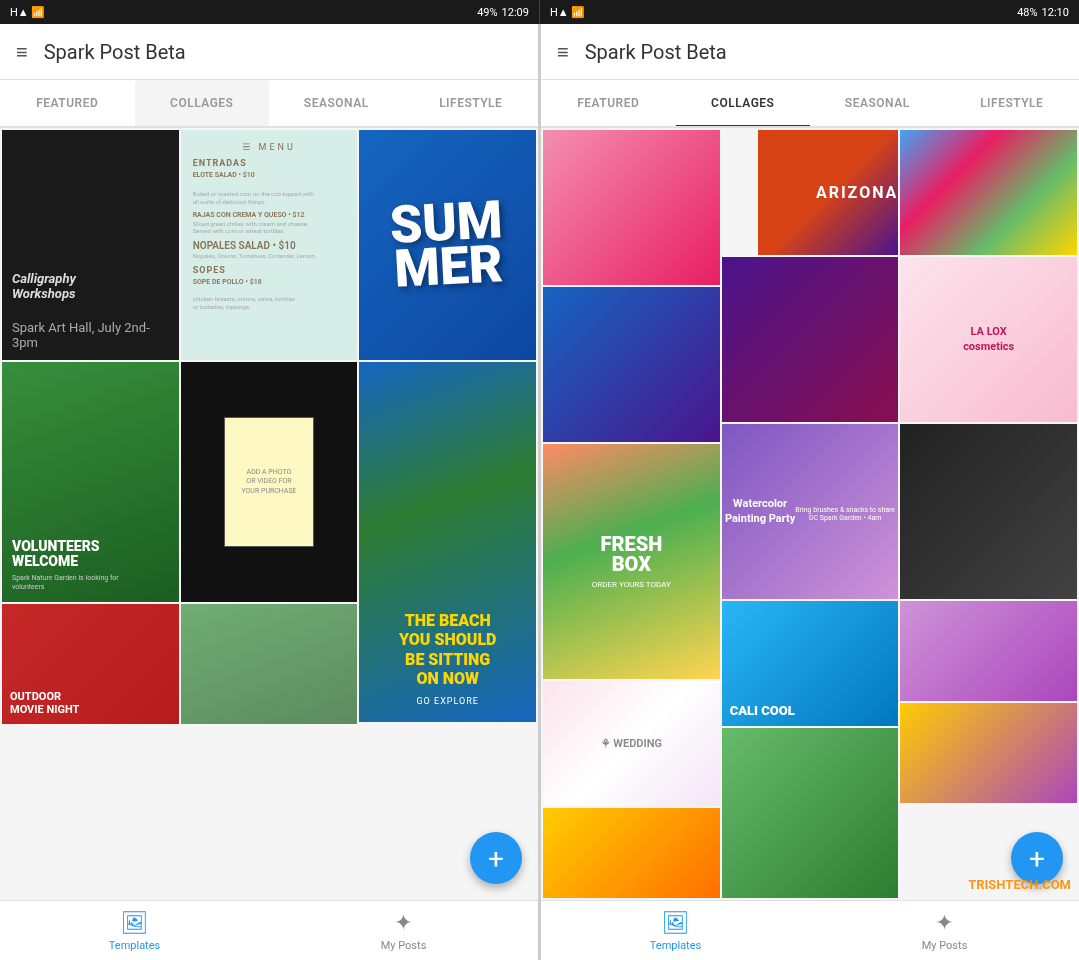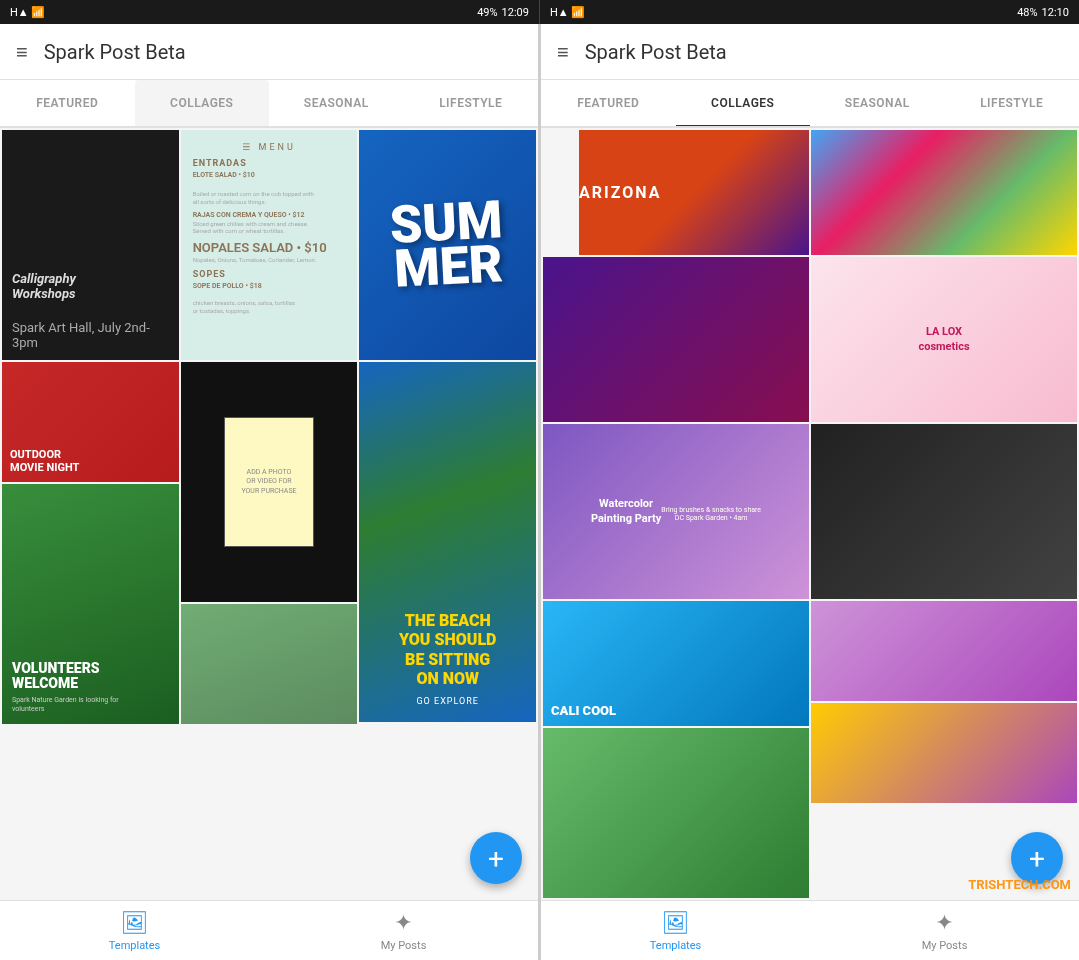--- a/index.html
+++ b/index.html
@@ -190,21 +190,21 @@
       cursor: pointer;
     }
     .tc-pink { background: linear-gradient(135deg, #f48fb1, #e91e63); }
     .tc-green-people { background: linear-gradient(160deg, #388e3c, #1b5e20); }
     .tc-dark-brush { background: #1a1a1a; }
     .tc-red { background: linear-gradient(135deg, #c62828, #b71c1c); }
     .tc-mint { background: #d7ede8; }
     .tc-dark-cocktail { background: #111; display:flex; align-items:center; justify-content:center; }
     .tc-summer-img { background: linear-gradient(135deg, #1565C0, #0d47a1); display:flex; align-items:center; justify-content:center; }
     .tc-beach-aerial { background: linear-gradient(160deg, #1565C0 0%, #2e7d32 40%, #1565C0 100%); display:flex; align-items:flex-end; justify-content:center; padding-bottom:16px; }
-    .tc-az { background: linear-gradient(135deg, #d84315 50%, #4a148c 100%); display:flex; align-items:center; justify-content:flex-start;margin-left:36px; }
+    .tc-az { background: linear-gradient(135deg, #d84315 50%, #4a148c 100%); display:flex; align-items:center; justify-content:flex-end;margin-left:36px; }
     .tc-colorful-sq { background: linear-gradient(135deg, #42a5f5,#e91e63,#66bb6a,#ffd600); }
     .tc-eye-dark { background: linear-gradient(135deg, #4a148c, #880e4f); }
     .tc-purple-w { background: linear-gradient(135deg, #7e57c2, #ce93d8); display:flex; align-items:center; justify-content:center; flex-direction:row; }
     .tc-blueberry { background: linear-gradient(135deg, #1565c0 0%, #4a148c 100%); }
     .tc-fresh-box { background: linear-gradient(160deg, #ff8a65 0%, #4CAF50 40%, #FFD54F 100%); display:flex; align-items:center; justify-content:center; flex-direction:column; }
     .tc-cali { background: linear-gradient(135deg, #29b6f6, #0277bd); display:flex; align-items:flex-end; padding:8px; }
     .tc-cactus { background: linear-gradient(135deg, #66bb6a, #2e7d32); }
     .tc-wedding { background: linear-gradient(135deg, #fce4ec, #fff, #f3e5f5); display:flex; align-items:center; justify-content:center; }
     .tc-lemon-fruits { background: linear-gradient(135deg, #ffcc02, #ff6f00); }
     .tc-la-lox { background: linear-gradient(135deg, #fce4ec, #f8bbd0); display:flex; align-items:center; justify-content:center; flex-direction:column; }
@@ -266,42 +266,42 @@
 
         <div class="content-col">
 
           <div class="tc tc-dark-brush" style="height:230px;">
             <div style="height:100%; display:flex; flex-direction:column; justify-content:flex-end; padding:10px;">
               <div style="color:#ddd; font-style:italic; font-size:13px; font-weight:700; line-height:1.2;">Calligraphy<br>Workshops</div>
               <div style="color:#aaa; font-size:13px; margin-top:18px;">Spark Art Hall, July 2nd-3pm</div>
             </div>
           </div>
 
-          <div class="tc tc-red" style="height:120px; display:flex; align-items:flex-end; padding:8px;">
-            <div style="color:#fff; font-size:11px; font-weight:700; line-height:1.2;">OUTDOOR<br>MOVIE NIGHT</div>
-          </div>
-
           <div class="tc tc-green-people" style="height:240px;">
             <div style="height:100%; display:flex; flex-direction:column; justify-content:flex-end; padding:10px;">
               <div style="color:#fff; font-size:14px; font-weight:900; line-height:1.1;">VOLUNTEERS<br>WELCOME</div>
               <div style="color:#ccc; font-size:7px; margin-top:4px; line-height:1.3;">Spark Nature Garden is looking for<br>volunteers</div>
             </div>
+          </div>
+
+          <div class="tc tc-red" style="height:120px; display:flex; align-items:flex-end; padding:8px;">
+            <div style="color:#fff; font-size:11px; font-weight:700; line-height:1.2;">OUTDOOR<br>MOVIE NIGHT</div>
           </div>
         </div>
 
         <div class="content-col">
 
           <div class="tc tc-mint" style="height:230px; padding:12px; overflow:hidden;">
             <div style="text-align:center; font-size:9px; letter-spacing:3px; color:#8B7355; margin-bottom:6px;">☰ MENU</div>
             <div style="font-size:9px; color:#8B7355; font-weight:700; letter-spacing:1px; margin-bottom:3px;">ENTRADAS</div>
             <div style="font-size:7px; color:#8B7355; font-weight:600; margin-bottom:11px;">ELOTE SALAD • $10</div>
             <div style="font-size:6px; color:#aaa; margin-bottom:5px; line-height:1.3;">Boiled or roasted corn on the cob topped with<br>all sorts of delicious things.</div>
             <div style="font-size:7px; color:#8B7355; font-weight:600; margin-bottom:1px;">RAJAS CON CREMA Y QUESO • $12</div>
             <div style="font-size:6px; color:#aaa; margin-bottom:5px; line-height:1.3;">Sliced green chilies with cream and cheese.<br>Served with corn or wheat tortillas.</div>
-            <div style="font-size:13px; color:#8B7355; font-weight:600; margin-bottom:1px;">NOPALES SALAD • $10</div>
+            <div style="font-size:10px; color:#8B7355; font-weight:600; margin-bottom:1px;">NOPALES SALAD • $10</div>
             <div style="font-size:6px; color:#aaa; margin-bottom:5px; line-height:1.3;">Nopales, Onions, Tomatoes, Coriander, Lemon.</div>
             <div style="font-size:9px; color:#8B7355; font-weight:700; letter-spacing:1px; margin-bottom:3px; margin-top:2px;">SOPES</div>
             <div style="font-size:7px; color:#8B7355; font-weight:600; margin-bottom:9px;">SOPE DE POLLO • $18</div>
             <div style="font-size:6px; color:#aaa; line-height:1.3;">chicken breasts, onions, salsa, tortillas<br>or tostadas, toppings.</div>
           </div>
 
           <div class="tc tc-dark-cocktail" style="height:240px;">
             <div style="width:90px; height:130px; background:#fef9c3; border:1px solid #555; display:flex; align-items:center; justify-content:center; flex-direction:column;">
               <div style="color:#888; font-size:7px; text-align:center; line-height:1.3;">ADD A PHOTO<br>OR VIDEO FOR<br>YOUR PURCHASE</div>
             </div>
@@ -363,20 +363,32 @@
         <span>SEASONAL</span>
       </div>
       <div class="tab-item">
         <span>LIFESTYLE</span>
       </div>
     </div>
 
     <div class="content-area">
       <div class="content-cols">
 
+        <div class="content-col">
+          <div class="tc tc-pink" style="height:155px;"></div>
+          <div class="tc tc-blueberry" style="height:155px;"></div>
+          <div class="tc tc-fresh-box" style="height:235px;">
+            <div style="color:#fff; font-size:20px; font-weight:900; line-height:1; text-align:center;">FRESH<br>BOX</div>
+            <div style="color:#fff; font-size:8px; margin-top:6px;">ORDER YOURS TODAY</div>
+          </div>
+          <div class="tc tc-wedding" style="height:125px;">
+            <div style="color:#888; font-size:11px; font-weight:600;">⚘ WEDDING</div>
+          </div>
+          <div class="tc tc-lemon-fruits" style="height:90px;"></div>
+        </div>
 
         <div class="content-col">
           <div class="tc tc-az" style="height:125px;">
             <div style="color:#fff; font-size:16px; font-weight:700; letter-spacing:2px;">ARIZONA</div>
           </div>
           <div class="tc tc-eye-dark" style="height:165px;"></div>
           <div class="tc tc-purple-w" style="height:175px;">
             <div style="color:#fff; font-size:11px; font-weight:700; text-align:center; line-height:1.3;">Watercolor<br>Painting Party</div>
             <div style="color:#ffe; font-size:7px; margin-top:4px; text-align:center;">Bring brushes &amp; snacks to share<br>DC Spark Garden • 4am</div>
           </div>

